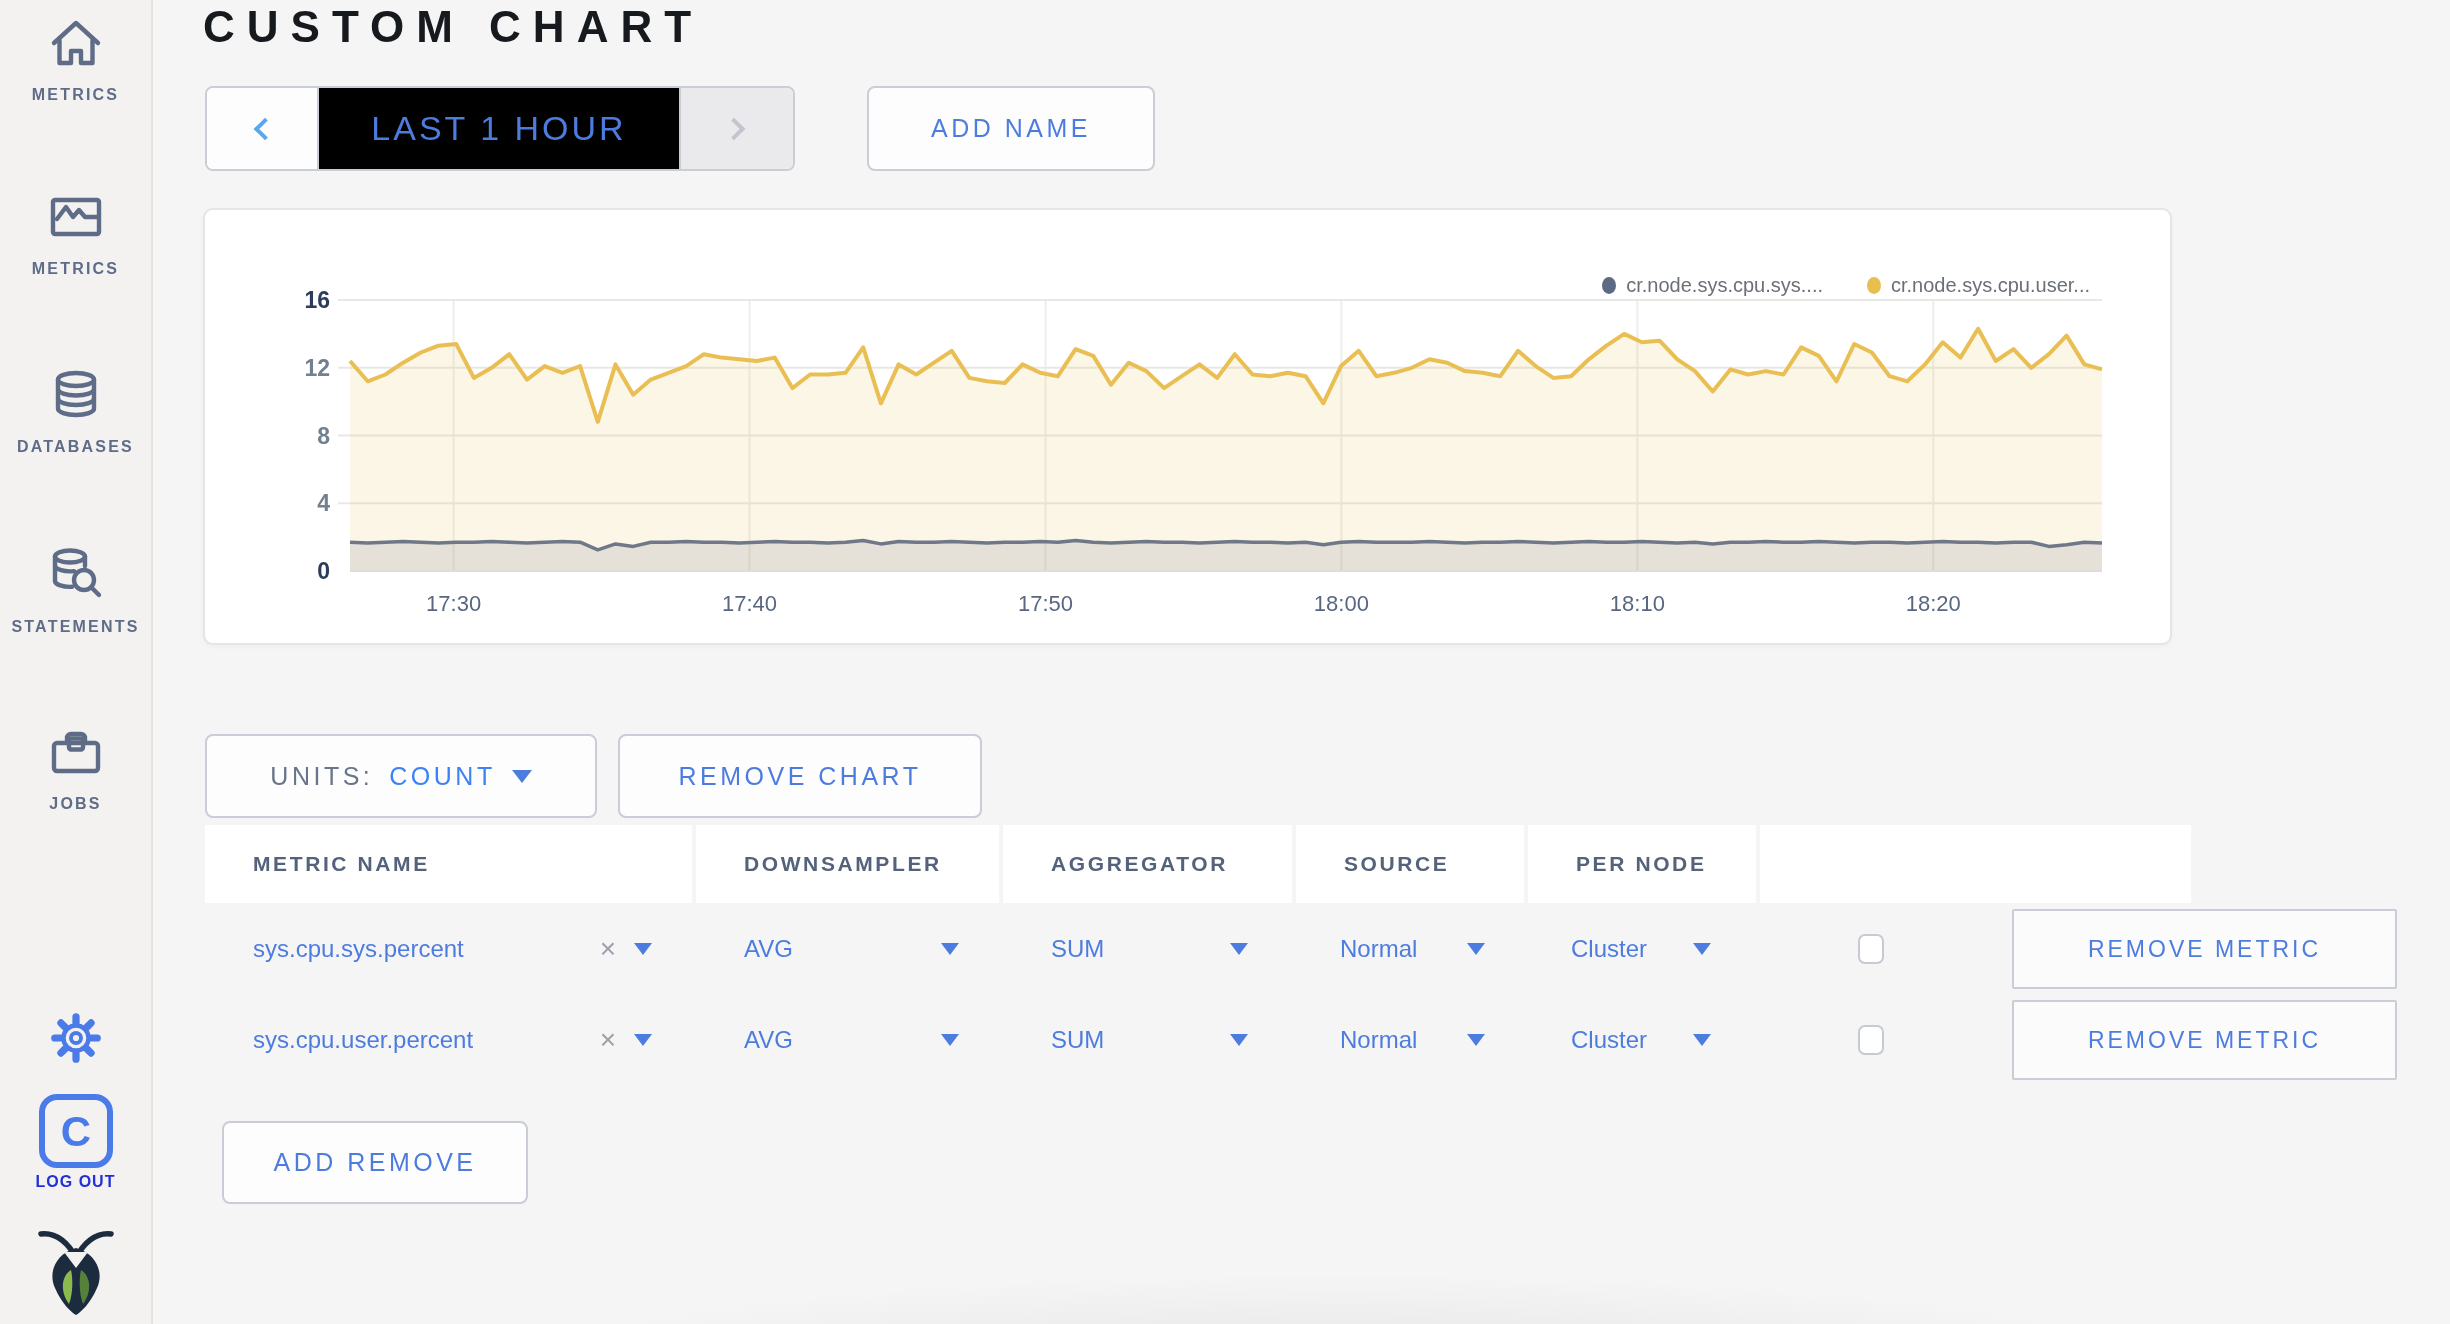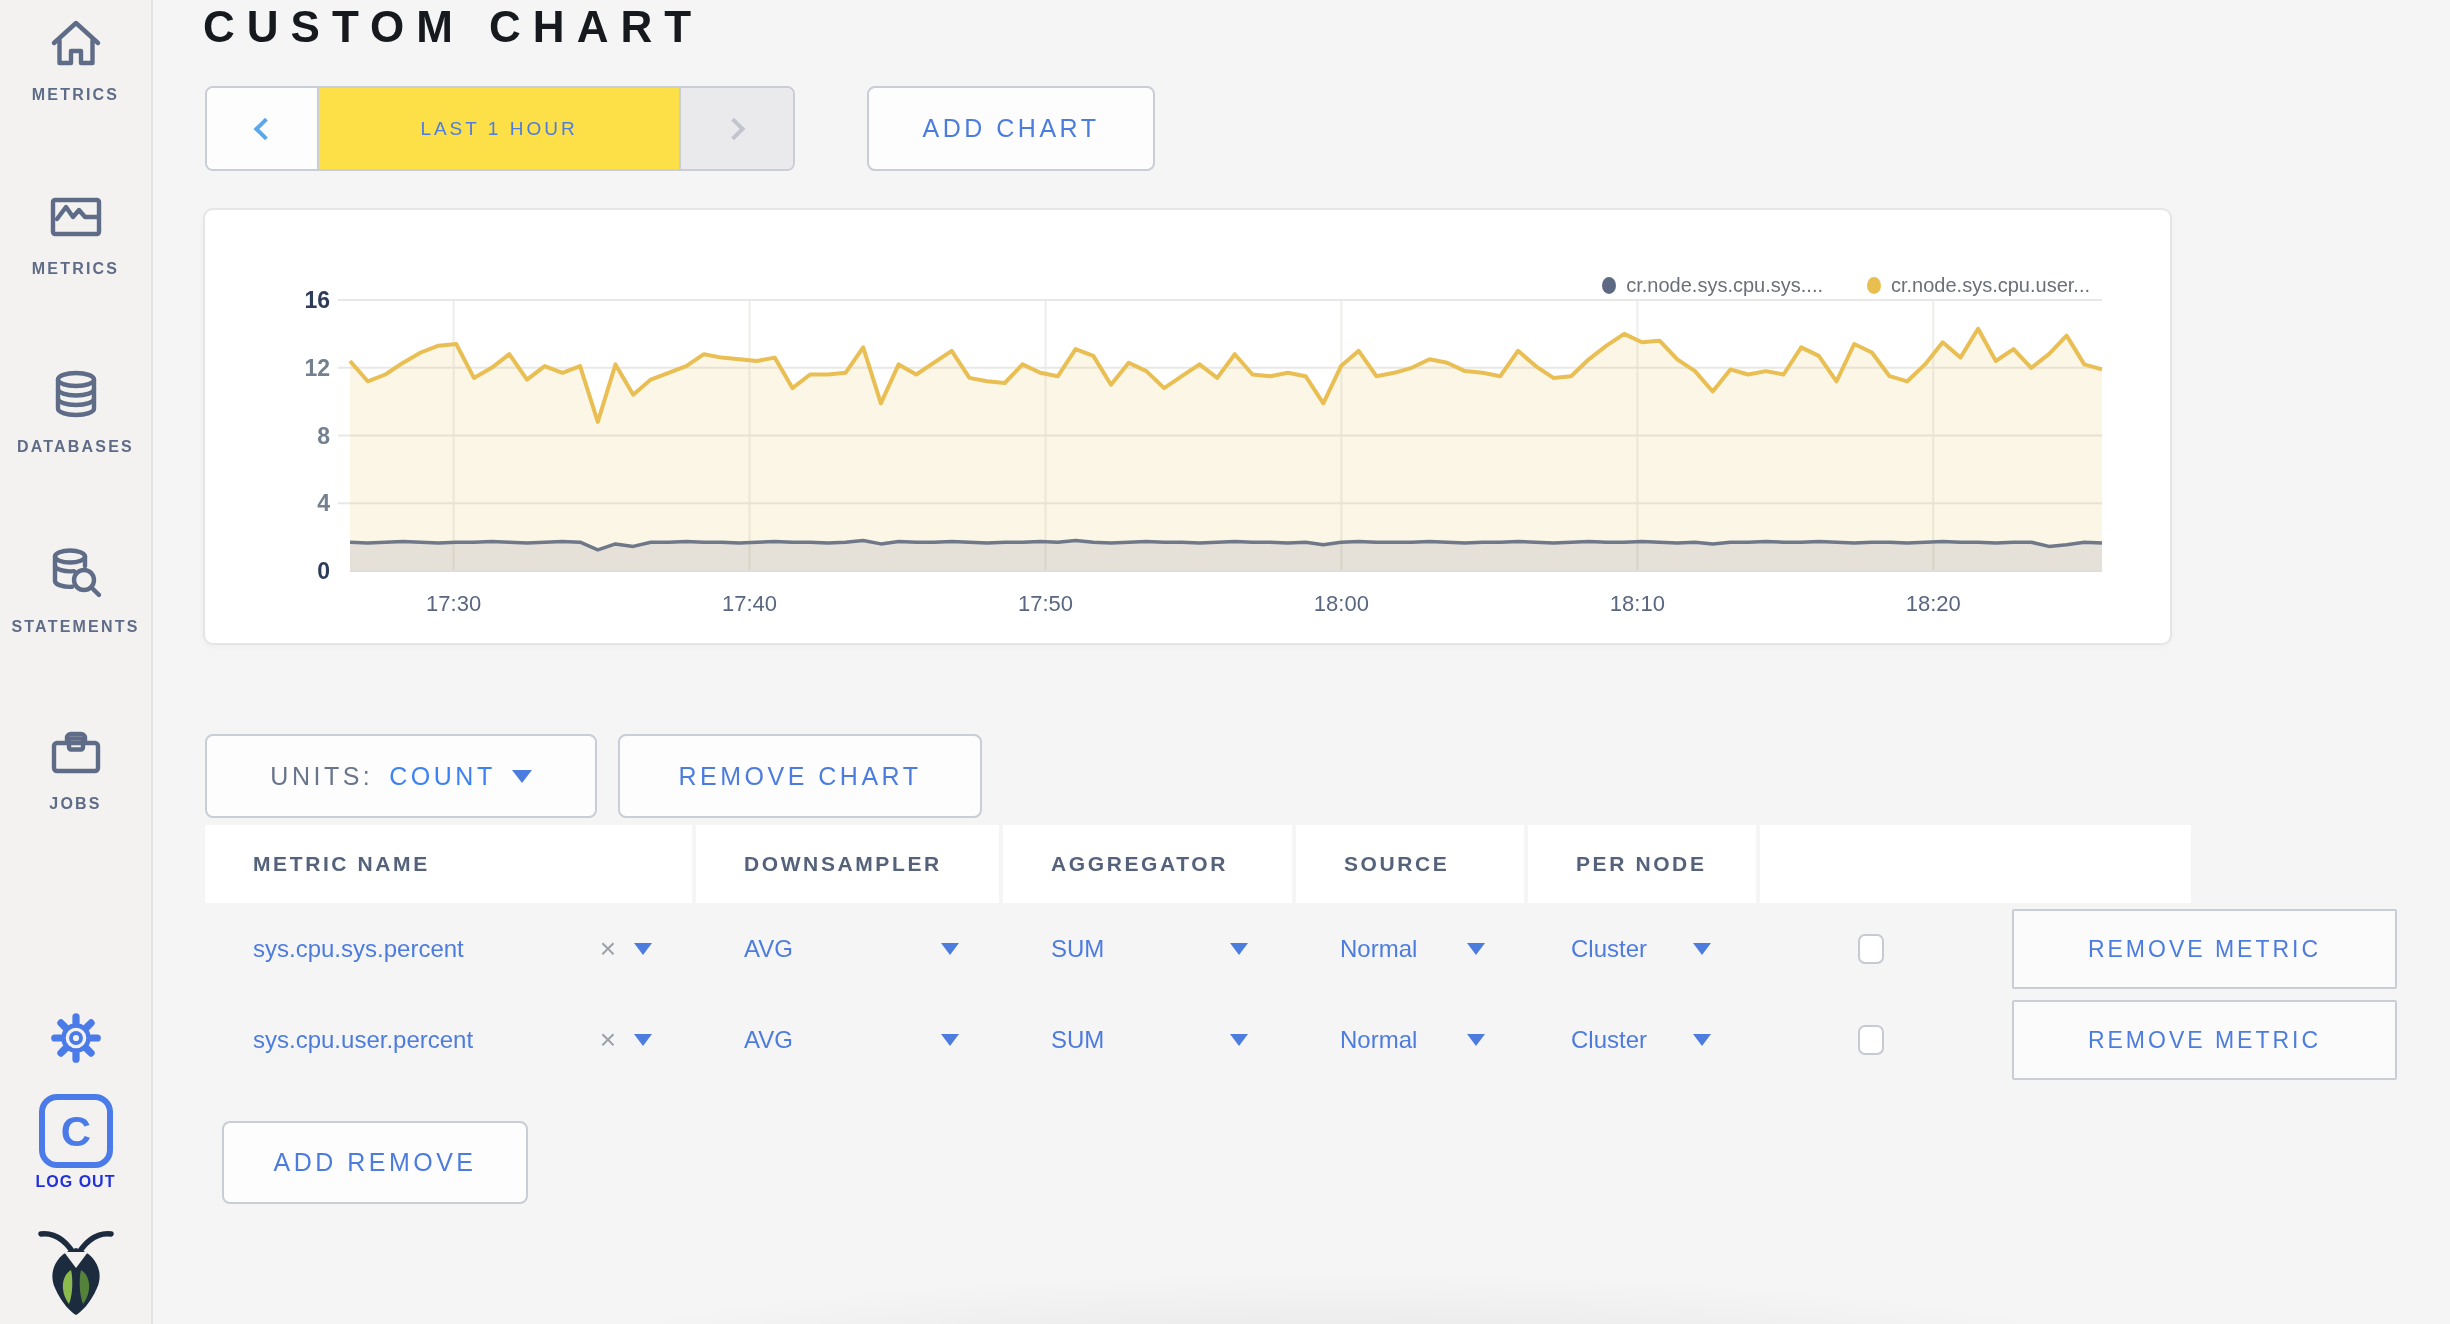--- a/index.html
+++ b/index.html
@@ -29,21 +29,21 @@
   .page-title {
     position:absolute; left:203px; top:2px;
     font-size:44px; font-weight:bold; letter-spacing:12px; color:#16191D;
     white-space:nowrap;
   }
   .time-group { position:absolute; left:205px; top:86px; height:85px; display:flex;
     border:2px solid #C9CDD6; border-radius:8px; overflow:hidden; background:#fff; }
   .time-seg { display:flex; align-items:center; justify-content:center; cursor:pointer; }
   .seg-prev { width:110px; background:#FDFDFD; }
   .seg-range { width:364px; border-left:2px solid #C9CDD6; border-right:2px solid #C9CDD6;
-    background:#fde047; font-size:19px; letter-spacing:3px; color:#4D7CDF; }
+    background:#000000; font-size:34px; letter-spacing:3px; color:#4D7CDF; }
   .seg-next { width:112px; background:#EAEAEC; }
   .chev { display:inline-block; width:16px; height:16px; border-style:solid; border-color:#5AA7EB;
     border-width:0 4px 4px 0; }
   .chev-left  { transform:rotate(135deg); margin-left:6px; }
   .chev-right { transform:rotate(-45deg); border-color:#C2C5CD; margin-right:6px; }
   .btn {
     position:absolute; display:flex; align-items:center; justify-content:center;
     background:#FDFDFD; border:2px solid #C9CDD6; border-radius:8px;
     font-size:25px; letter-spacing:3.5px; color:#4D7CDF; cursor:pointer; white-space:nowrap;
   }
@@ -222,21 +222,21 @@
     </div>
     <div class="time-seg seg-range">
       <span>LAST 1 HOUR</span>
     </div>
     <div class="time-seg seg-next">
       <span class="chev chev-right"></span>
     </div>
   </div>
 
   <div class="btn btn-add-chart">
-    <span>ADD CHART</span>
+    <span>ADD NAME</span>
   </div>
 
   <section class="chart-card">
     <svg class="chart-svg" viewBox="0 0 1969 437">
         <line x1="248.6" y1="90" x2="248.6" y2="361" stroke="#EDEDEB" stroke-width="2"></line>
         <text x="248.6" y="401" text-anchor="middle" class="xtick">17:30</text>
         <line x1="544.5" y1="90" x2="544.5" y2="361" stroke="#EDEDEB" stroke-width="2"></line>
         <text x="544.5" y="401" text-anchor="middle" class="xtick">17:40</text>
         <line x1="840.5" y1="90" x2="840.5" y2="361" stroke="#EDEDEB" stroke-width="2"></line>
         <text x="840.5" y="401" text-anchor="middle" class="xtick">17:50</text>

